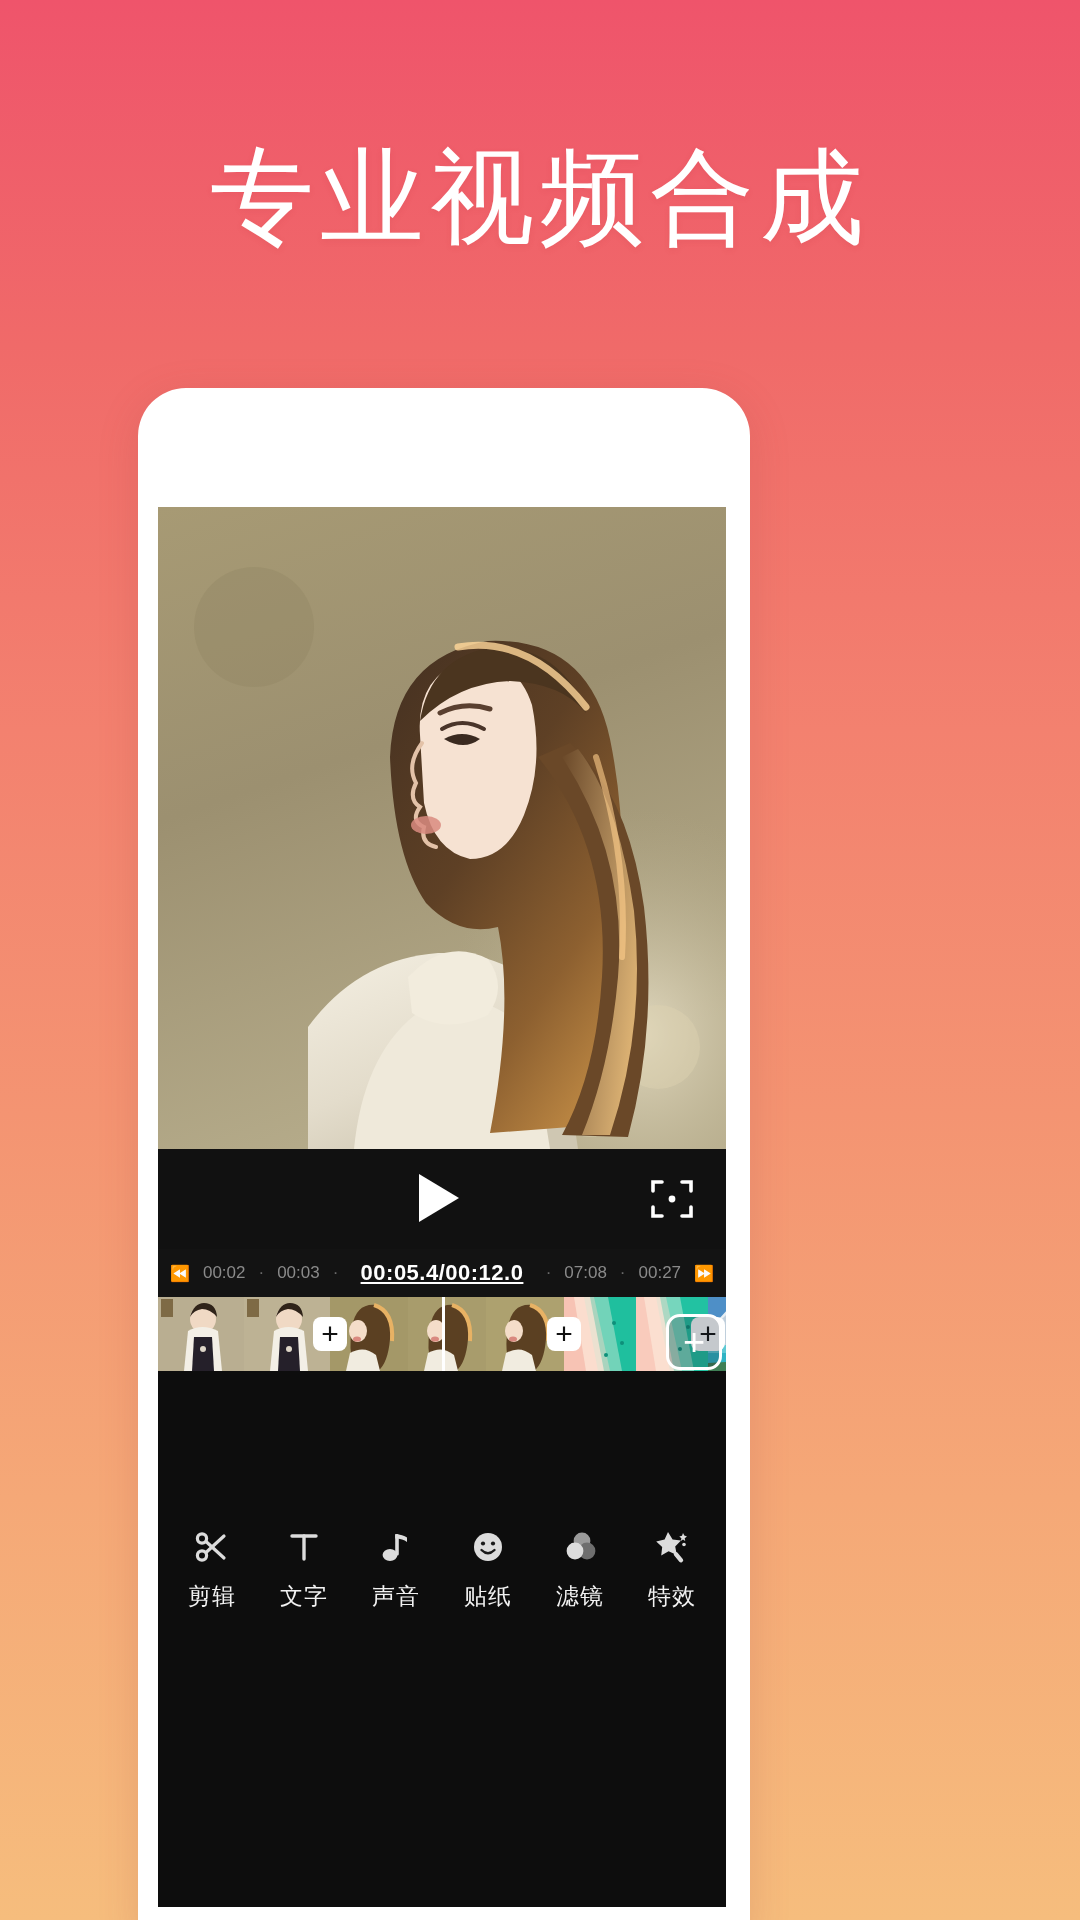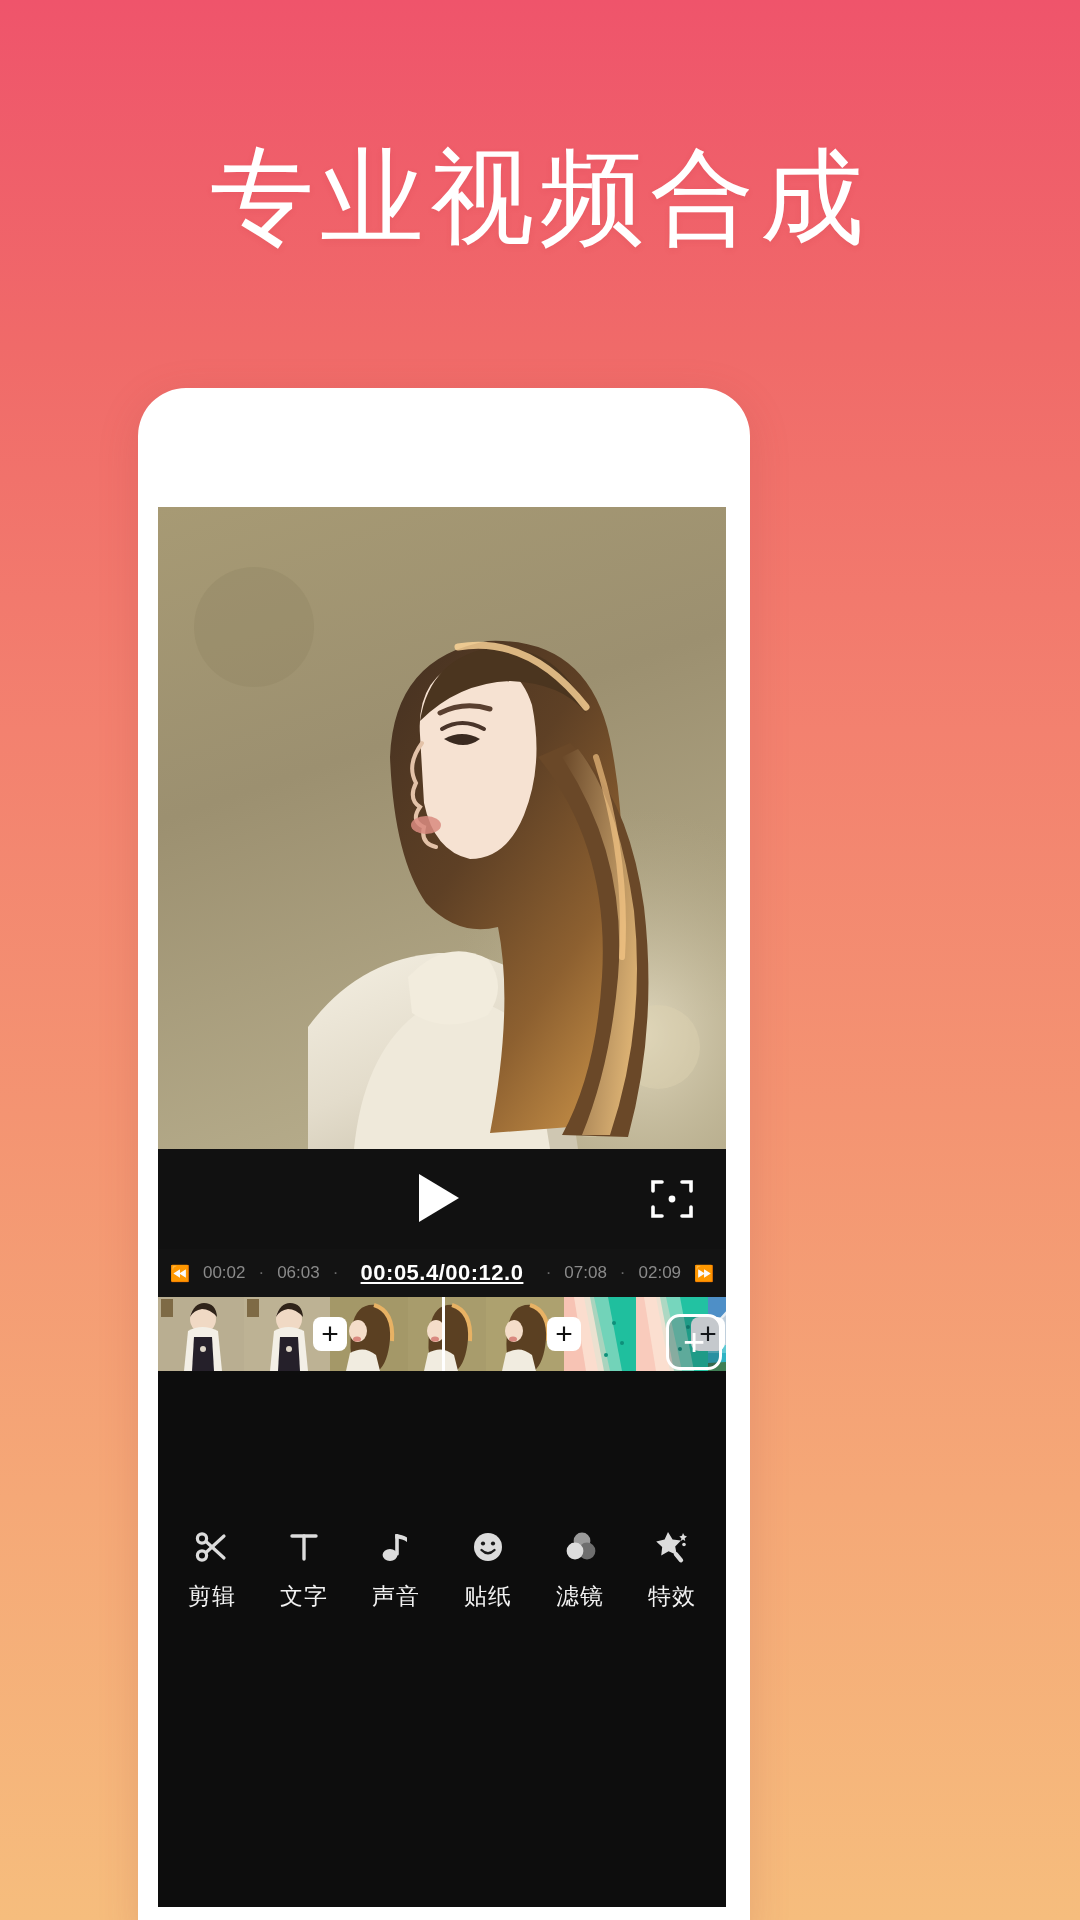--- a/index.html
+++ b/index.html
@@ -237,30 +237,30 @@
           <circle cx="24" cy="24" r="3.4" fill="#ffffff"></circle>
         </svg>
       </div>
     </div>
 
     <div class="ruler">
       <div class="left-group">
         <span class="sk">⏪</span>
         <span class="label">00:02</span>
         <span class="tick">·</span>
-        <span class="label">06:03</span>
+        <span class="label">00:03</span>
         <span class="tick">·</span>
       </div>
       <div class="spacer"></div>
       <span class="current">00:05.4/00:12.0</span>
       <div class="right-group">
         <span class="tick">·</span>
         <span class="label">07:08</span>
         <span class="tick">·</span>
-        <span class="label">02:09</span>
+        <span class="label">00:27</span>
         <span class="sk">⏩</span>
       </div>
     </div>
 
     <div class="timeline">
       <div class="strip">
 
         <div class="clip">
           <div class="frm">
             <svg width="86" height="74" viewBox="0 0 86 74">

